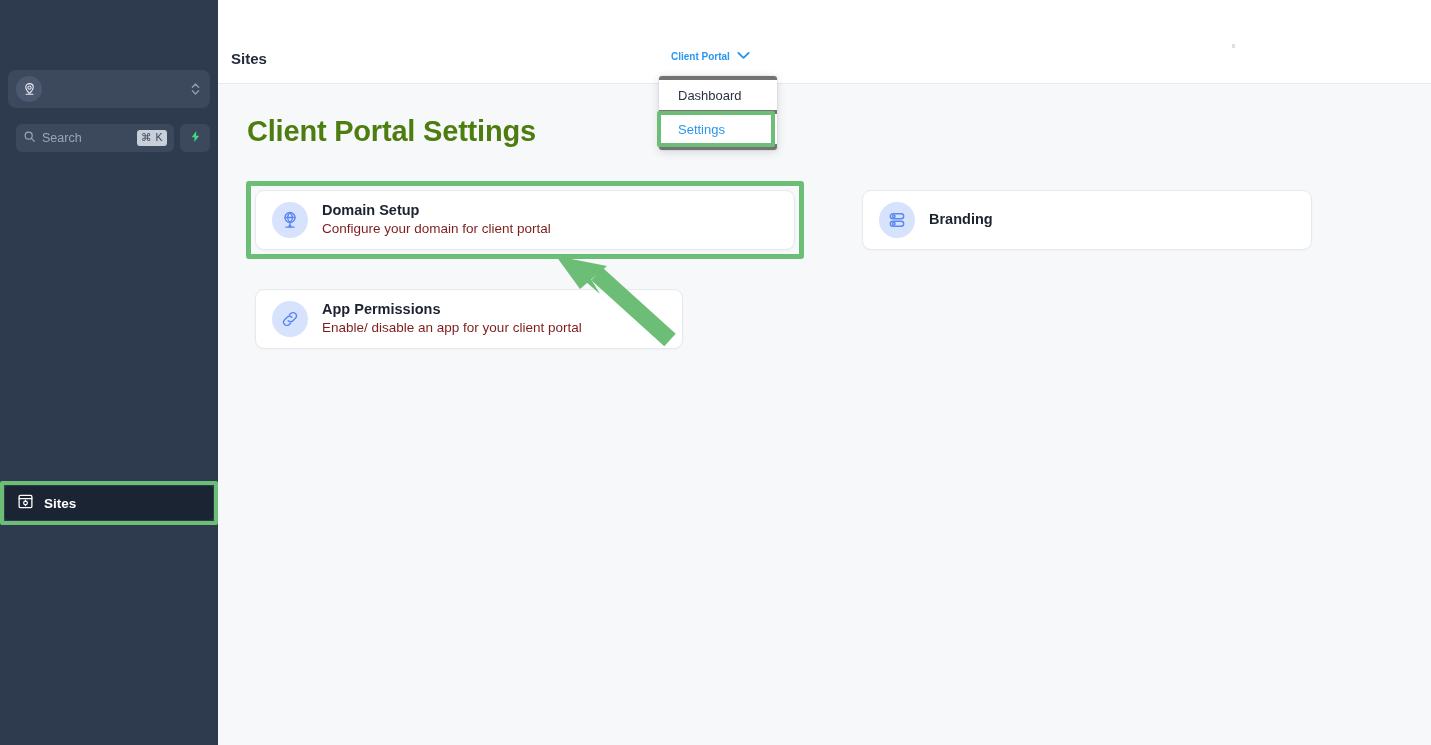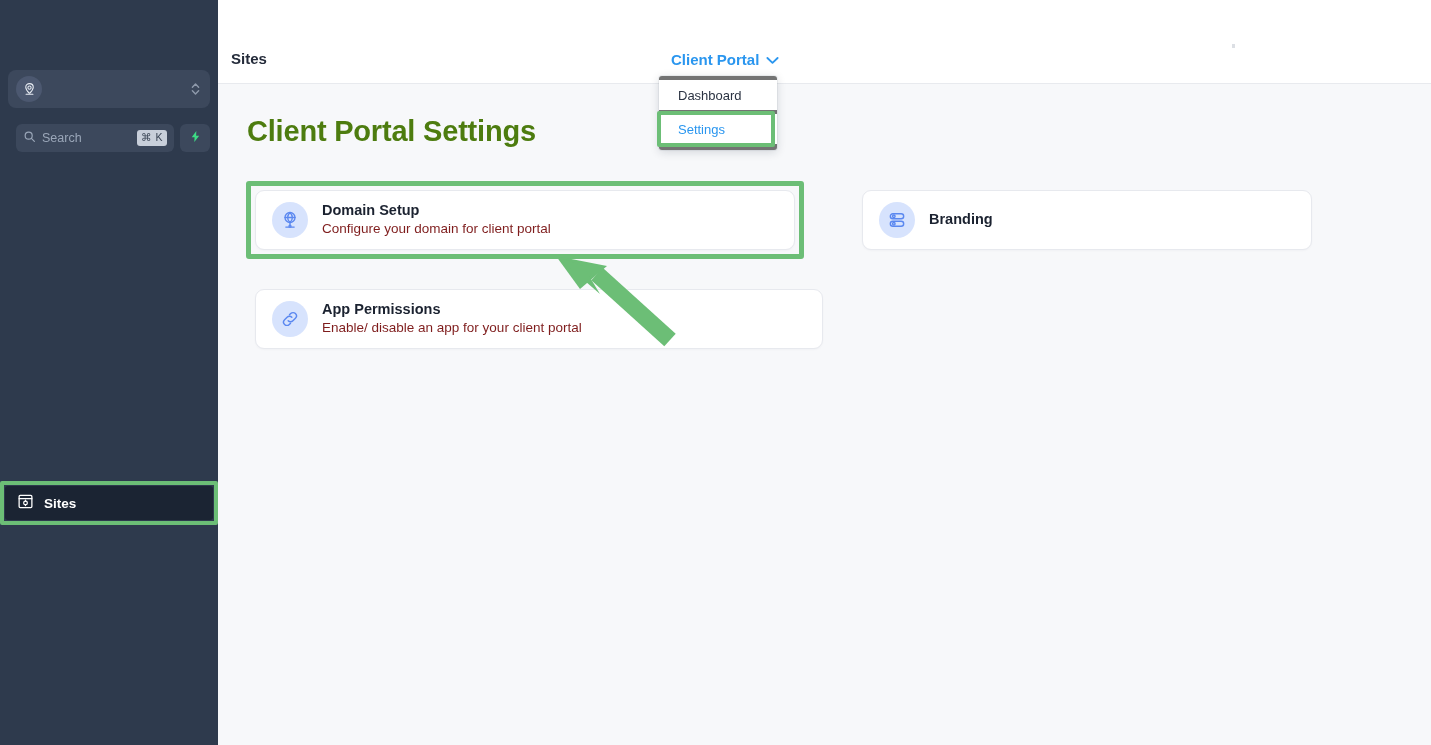--- a/index.html
+++ b/index.html
@@ -156,21 +156,21 @@
     color: #242b3a;
   }
   .portal-switch {
     position: absolute;
     left: 453px;
     top: 51px;
     display: flex;
     align-items: center;
     gap: 7px;
     color: #2a96ef;
-    font-size: 15px;
+    font-size: 10px;
     font-weight: bold;
     cursor: pointer;
   }
   .dot-artifact {
     position: absolute;
     left: 1014px;
     top: 44px;
     width: 3px; height: 4px;
     background: #dcdfe4;
   }
@@ -261,21 +261,21 @@
     line-height: 1.35;
   }
   .card-sub {
     font-size: 13.5px;
     color: #7f1d1d;
     line-height: 1.4;
   }
 
   #card-domain { left: 9px; top: 9px; width: 540px; }
   #card-branding { left: 616px; top: 9px; width: 450px; }
-  #card-apps { left: 9px; top: 108px; width: 568px; }
+  #card-apps { left: 9px; top: 108px; width: 428px; }
 
   .card-highlight {
     position: absolute;
     left: 0px; top: 0px;
     width: 558px; height: 78px;
     border: 5px solid #6cbe76;
     border-radius: 3px;
     pointer-events: none;
     z-index: 5;
   }

